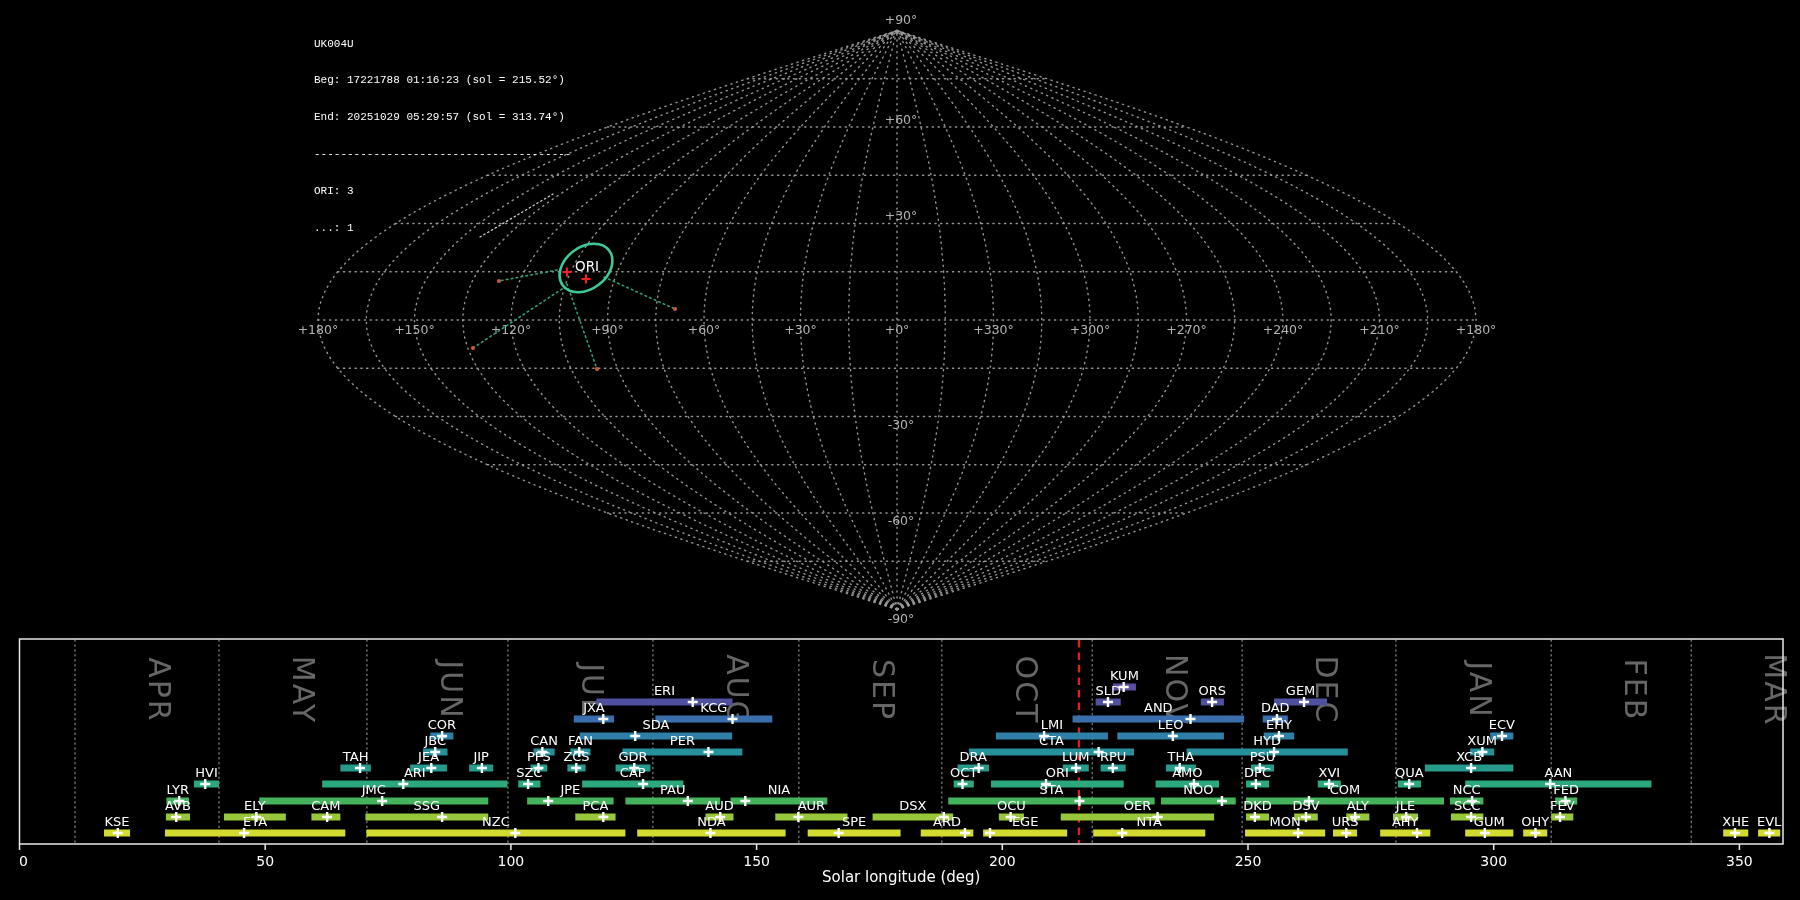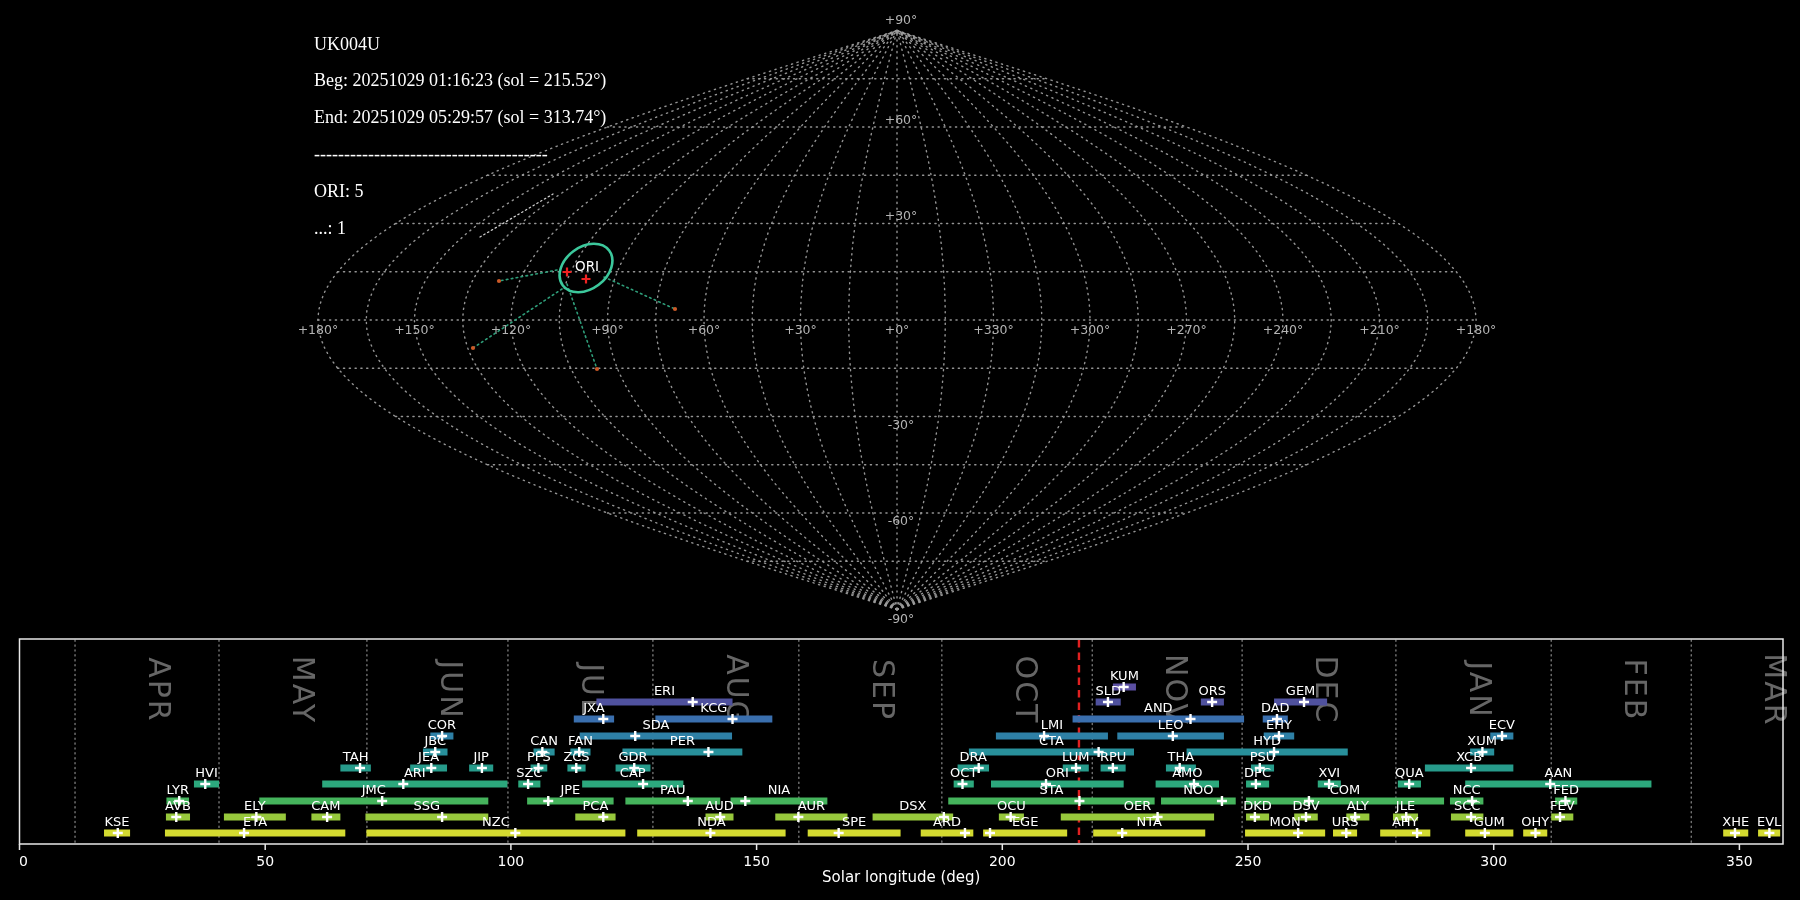--- a/index.html
+++ b/index.html
@@ -1,20 +1,20 @@
 <!DOCTYPE html>
 <html><head>
 <meta charset="utf-8">
 <style>
   html,body{margin:0;padding:0;background:#000;}
   .stage{position:relative;width:1800px;height:900px;background:#000;overflow:hidden;
          font-family:"DejaVu Sans",sans-serif;}
   #scene{position:absolute;left:0;top:0;}
   .info-block{position:absolute;left:314px;top:13px;color:#fff;
-              font-family:Liberation Serif, serif;font-size:18px;line-height:12.3px;
+              font-family:Liberation Mono, monospace;font-size:11px;line-height:12.3px;
               white-space:pre;}
   text{font-family:"DejaVu Sans",sans-serif;}
 </style>
 </head>
 <body>
 
 <div class="stage">
   <svg id="scene" width="1800" height="900">
       <g>
         <line x1="747.1282437429344" y1="561.275" x2="1046.8717562570657" y2="561.275" stroke="#9c9c9c" stroke-width="1.4" fill="none" stroke-dasharray="1.2 4.6" stroke-linecap="round" opacity="0.95"></line>
@@ -385,19 +385,19 @@
         <text x="1248" y="866" fill="#fff" font-size="14px" text-anchor="middle">250</text>
         <line x1="1493.6999999999998" y1="844" x2="1493.6999999999998" y2="850" stroke="#e8e8e8" stroke-width="1.5"></line>
         <text x="1493.6999999999998" y="866" fill="#fff" font-size="14px" text-anchor="middle">300</text>
         <line x1="1739.3999999999999" y1="844" x2="1739.3999999999999" y2="850" stroke="#e8e8e8" stroke-width="1.5"></line>
         <text x="1739.3999999999999" y="866" fill="#fff" font-size="14px" text-anchor="middle">350</text>
         <text x="901.25" y="882" fill="#fff" font-size="15px" text-anchor="middle">Solar longitude (deg)</text>
       </g>
     </svg>
   <div class="info-block">
     <div>UK004U</div>
-    <div>Beg: 20251029 01:16:23 (sol = 215.52°)</div>
+    <div>Beg: 17221788 01:16:23 (sol = 215.52°)</div>
     <div>End: 20251029 05:29:57 (sol = 313.74°)</div>
     <div>---------------------------------------</div>
-    <div>ORI: 5</div>
+    <div>ORI: 3</div>
     <div>...: 1</div>
   </div>
 </div>
 
 </body></html>

